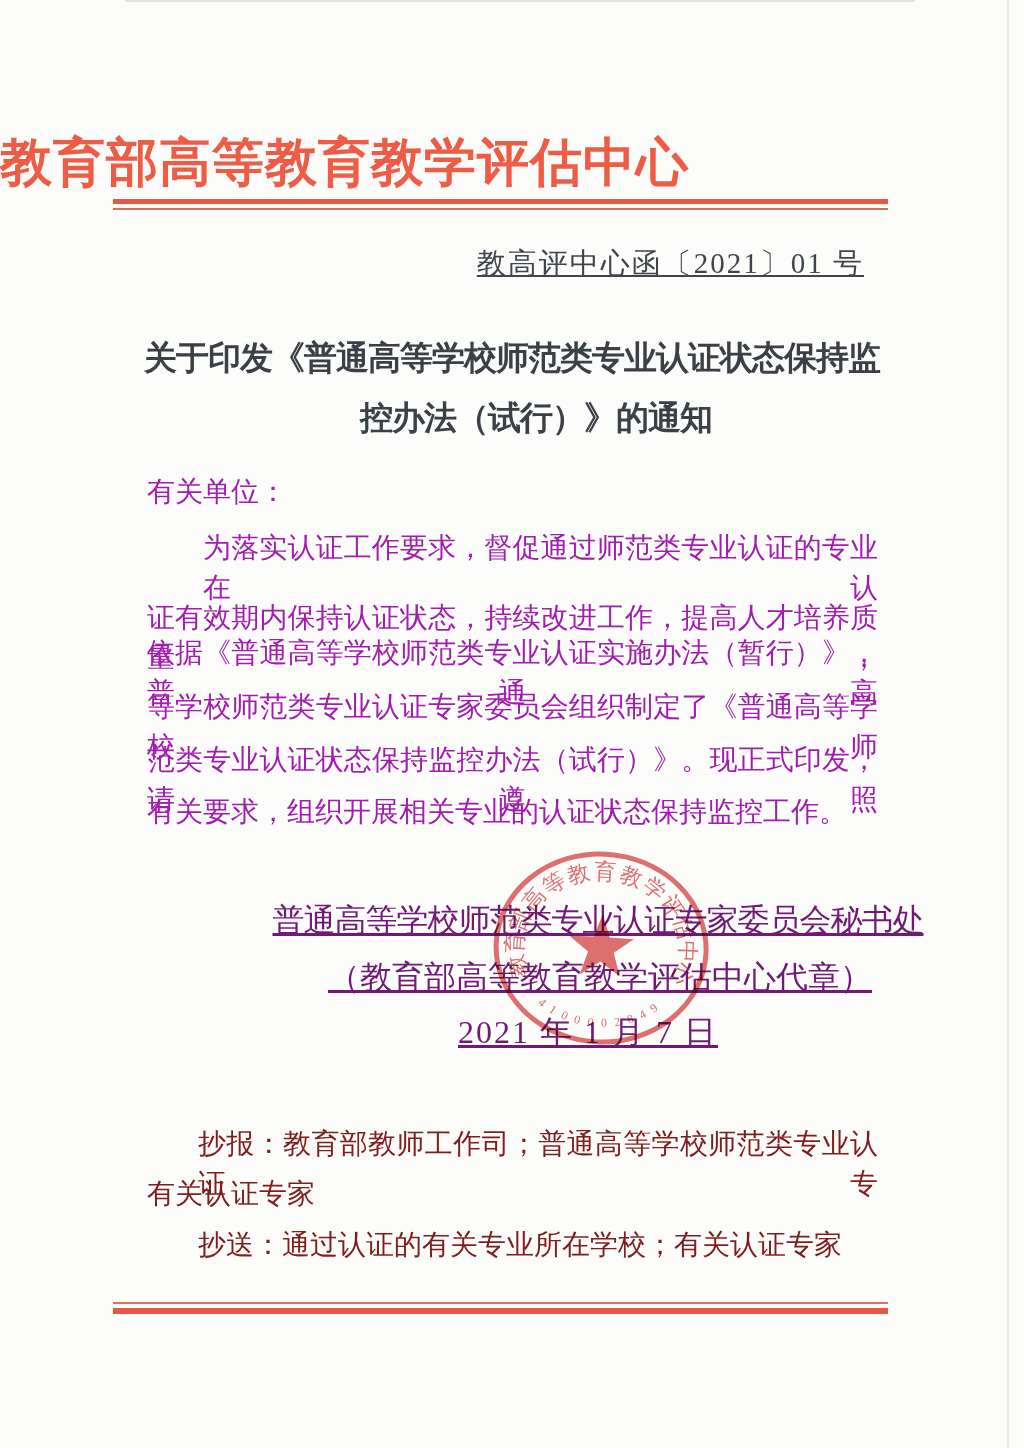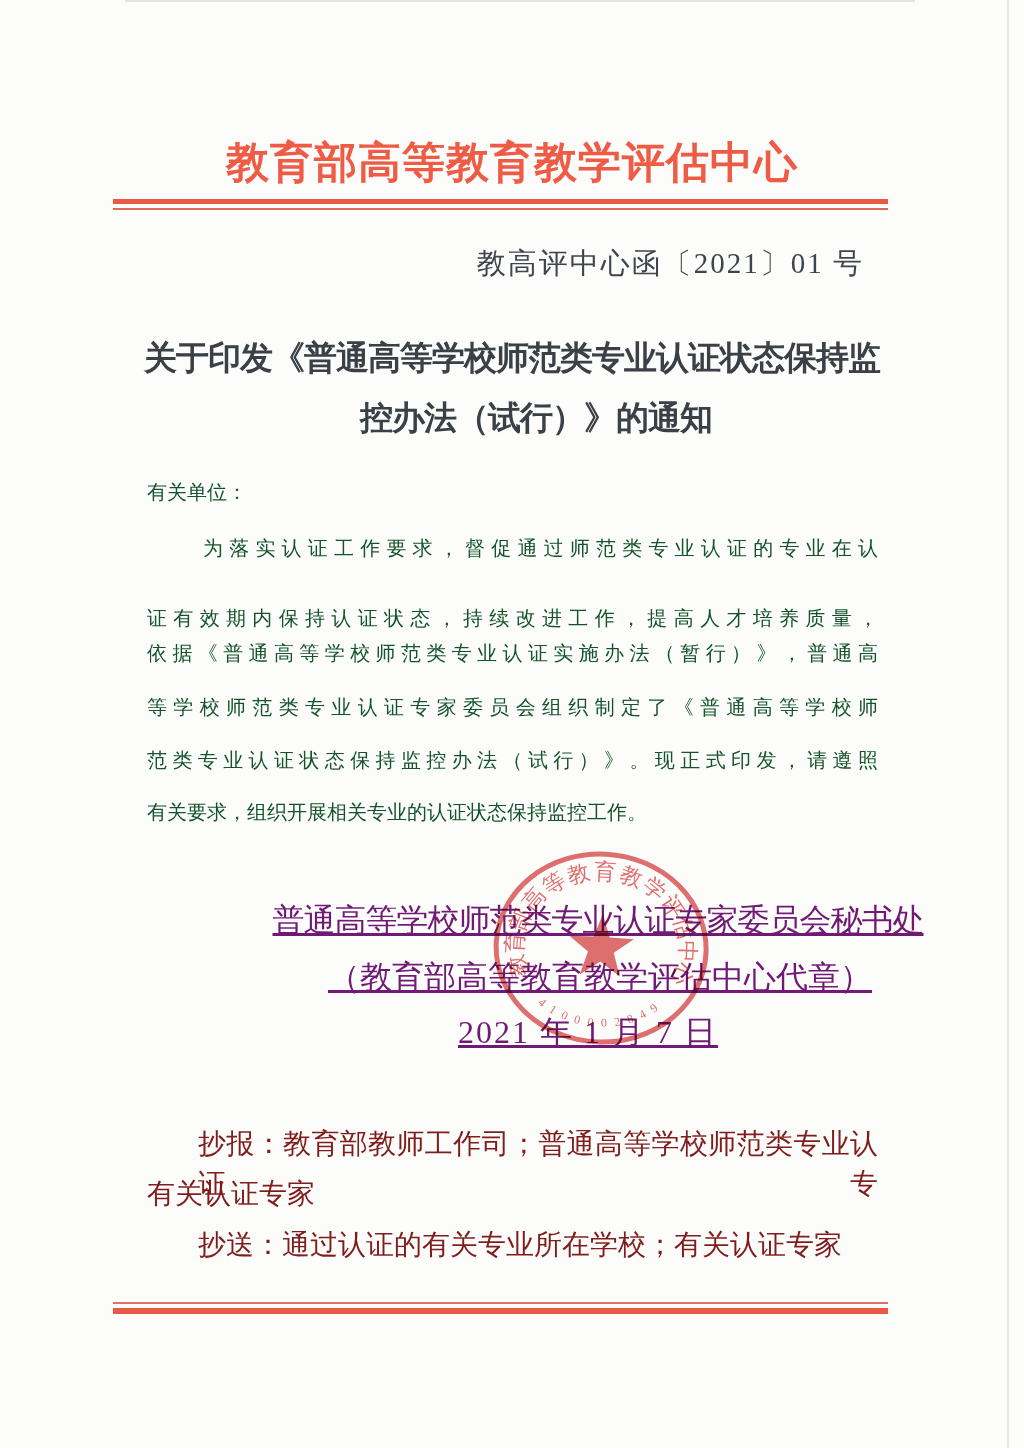--- a/index.html
+++ b/index.html
@@ -16,51 +16,52 @@
     position: absolute; left: 125px; top: 0; width: 790px; height: 2px;
     background: rgba(160,160,160,0.28);
   }
   .scan-right-edge {
     position: absolute; left: 1007px; top: 0; width: 2px; height: 1448px;
     background: rgba(165,165,165,0.22);
   }
   
   .org-name {
     position: absolute; left: 0; top: 131px; width: 1024px;
-    text-align: center;
+    text-align: left;
     font-family: "Liberation Sans", "DejaVu Sans", sans-serif;
     font-weight: 700;
-    font-size: 43px; line-height: 62px;
+    font-size: 52px; line-height: 62px;
     color: #ee5c45;
     letter-spacing: 1px;
   }
   .rule-top-thick { position: absolute; left: 113px; top: 199px; width: 775px; height: 5px; background: #ea5843; }
   .rule-top-thin  { position: absolute; left: 113px; top: 208px; width: 775px; height: 2px; background: #e06a58; }
   .doc-number {
     position: absolute; right: 160px; top: 245px;
     font-size: 29px; line-height: 36px;
     color: #40454b;
     letter-spacing: 2px;
+    text-decoration: underline;
   }
   
   .title-line {
     position: absolute; left: 0; width: 1024px; text-align: center;
     font-family: "Liberation Sans", "DejaVu Sans", sans-serif;
     font-weight: 700;
     font-size: 33px; line-height: 44px;
     color: #3a4046;
     letter-spacing: -1px;
   }
   .title-line-1 { top: 336px; }
   .title-line-2 { top: 396px; padding-left: 24px; }
   
   .body-line {
     position: absolute;
-    font-size: 20px; line-height: 40px;
-    color: #14532d;
+    font-size: 28px; line-height: 40px;
+    color: #a21caf;
   }
   .just { text-align: justify; text-align-last: justify; }
   .salutation { left: 147px; top: 472px; }
   .bl-0 { left: 203px; top: 528px; width: 675px; }
   .bl-1 { left: 147px; top: 598px; width: 731px; }
   .bl-2 { left: 147px; top: 633px; width: 731px; }
   .bl-3 { left: 147px; top: 687px; width: 731px; }
   .bl-4 { left: 147px; top: 740px; width: 731px; }
   .bl-5 { left: 147px; top: 792px; }
   

